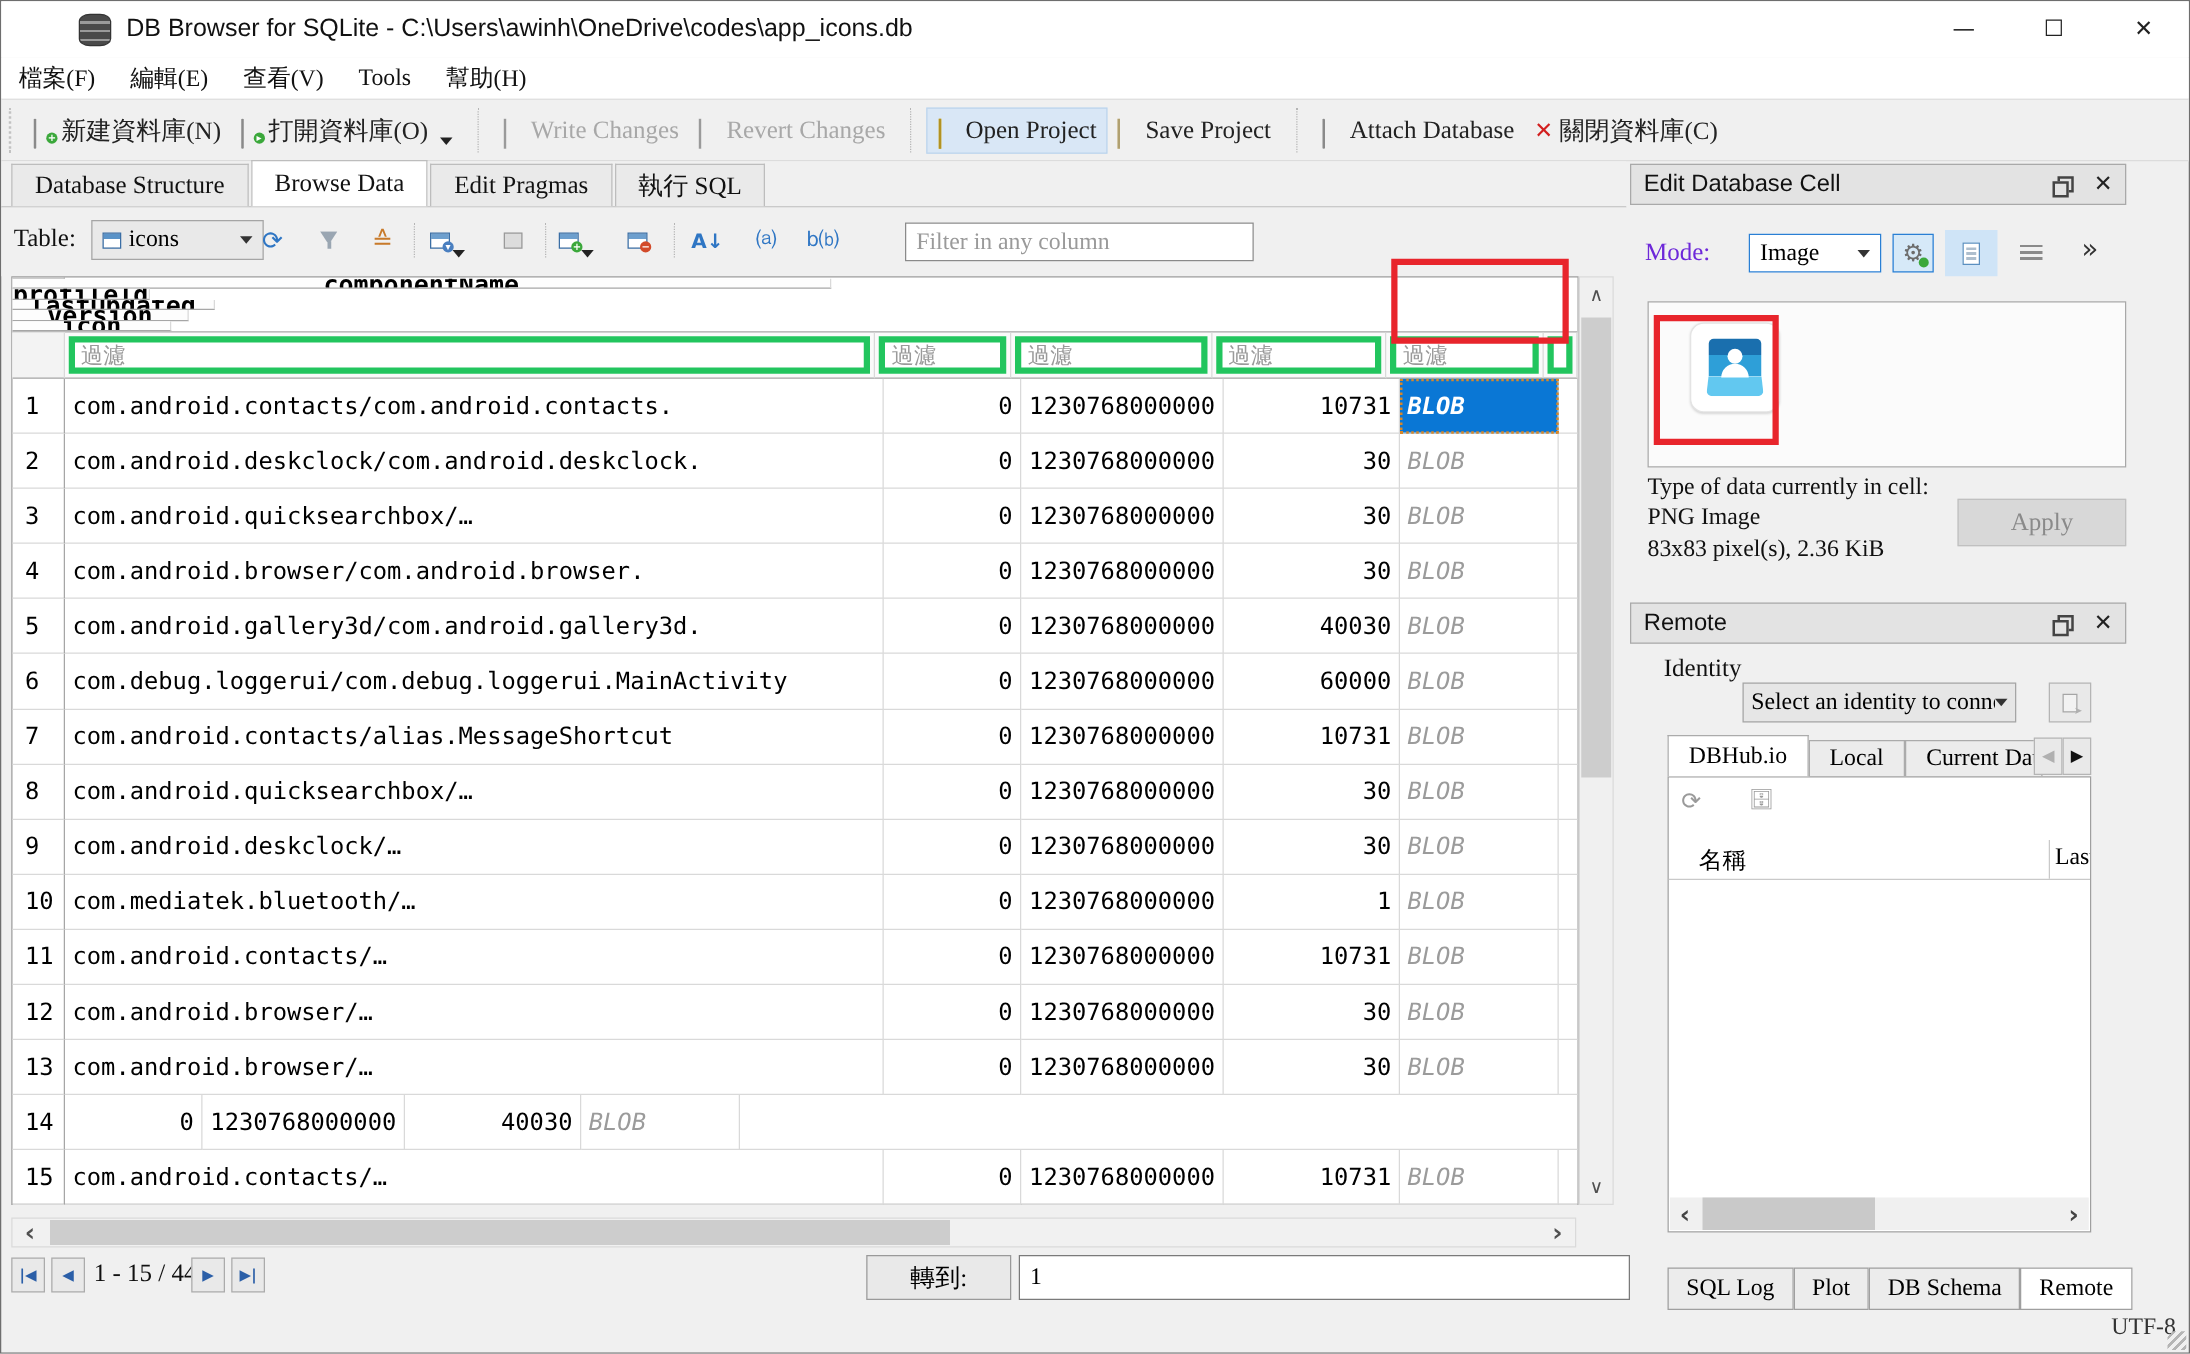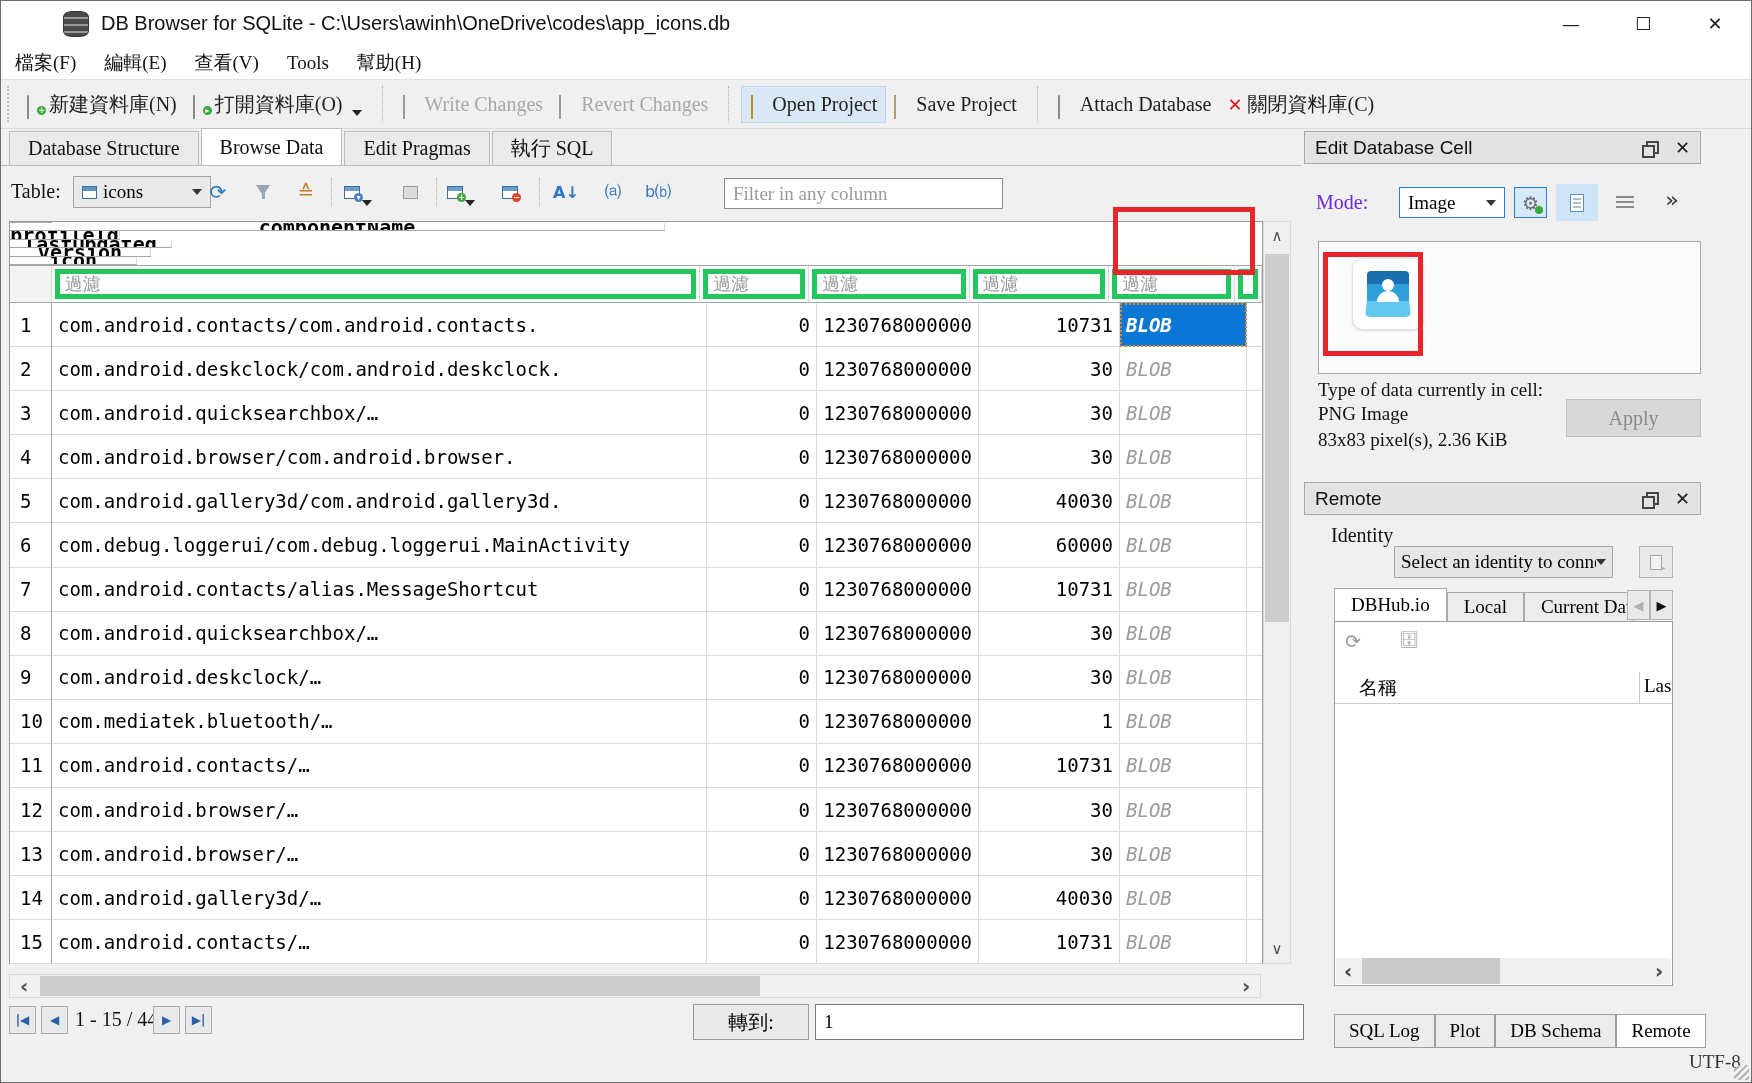--- a/index.html
+++ b/index.html
@@ -436,21 +436,20 @@
           <div class="cell numcell">13</div>
           <div class="cell c-name">com.android.browser/…</div>
           <div class="cell c-profile num">0</div>
           <div class="cell c-updated num">1230768000000</div>
           <div class="cell c-version num">30</div>
           <div class="cell c-icon blob">BLOB</div>
           <div class="cell c-part"></div>
         </div>
         <div class="grid-row">
           <div class="cell numcell">14</div>
-          <div class="cell c-name">com.android.gallery3d/…</div>
           <div class="cell c-profile num">0</div>
           <div class="cell c-updated num">1230768000000</div>
           <div class="cell c-version num">40030</div>
           <div class="cell c-icon blob">BLOB</div>
           <div class="cell c-part"></div>
         </div>
         <div class="grid-row">
           <div class="cell numcell">15</div>
           <div class="cell c-name">com.android.contacts/…</div>
           <div class="cell c-profile num">0</div>

